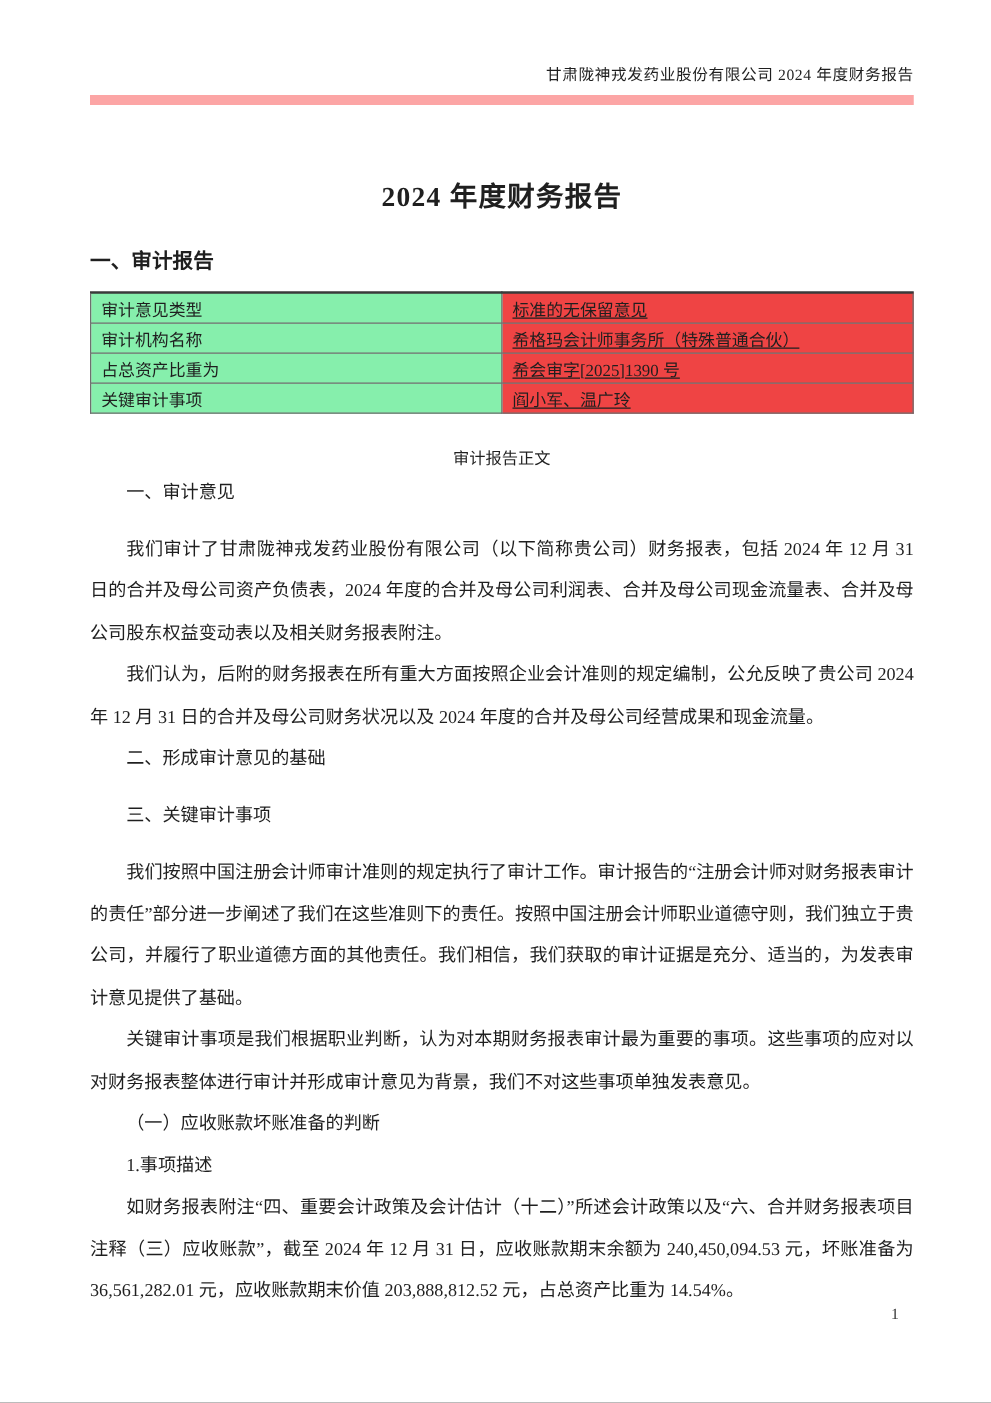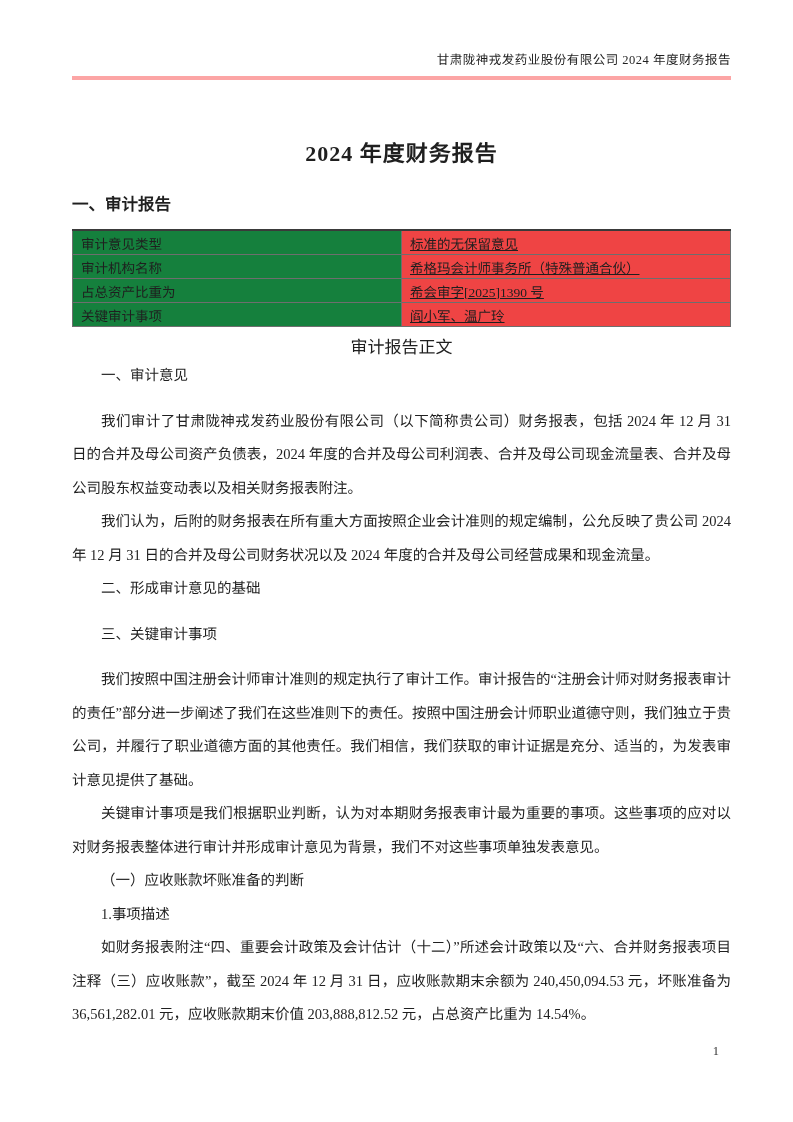--- a/index.html
+++ b/index.html
@@ -18,21 +18,21 @@
     font-family: "Liberation Serif", "DejaVu Serif", serif;
     color: #1f1f1f;
     overflow: hidden;
   }
   .doc-header {
     padding-top: 53px;
     padding-bottom: 8px;
     text-align: right;
     font-size: 12.5px;
     line-height: 15px;
-    border-bottom: 4px solid #fca5a5;
+    border-bottom: 8px solid #fca5a5;
     letter-spacing: 0.5px;
   }
   .doc-title {
     margin-top: 60px;
     text-align: center;
     font-size: 22px;
     font-weight: bold;
     line-height: 27px;
     letter-spacing: 1px;
   }
@@ -50,32 +50,32 @@
     border-top: 2px solid #3a3a3a;
   }
   table.audit-table td {
     border: 1px solid #6e6e6e;
     height: 23px;
     font-size: 13.5px;
     padding: 0 8px;
     vertical-align: middle;
   }
   td.cell-label {
-    background: #15803d;
+    background: #86efac;
     width: 50%;
   }
   td.cell-value {
     background: #ef4444;
     width: 50%;
     text-decoration: underline;
   }
   .body-subtitle {
-    margin-top: 10px;
+    margin-top: 25px;
     text-align: center;
-    font-size: 17px;
+    font-size: 13px;
     line-height: 22px;
   }
   .body-text {
     font-size: 14.5px;
     line-height: 33.5px;
     text-align: justify;
   }
   .blk {
     margin: 0;
     text-indent: 2em;

